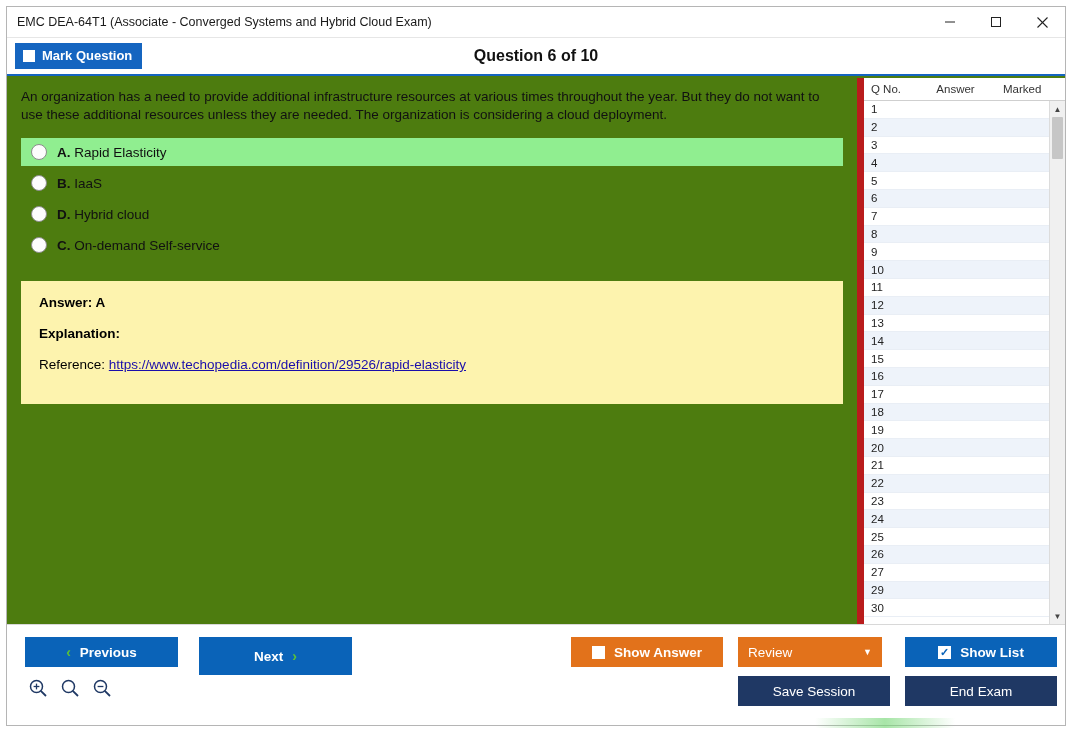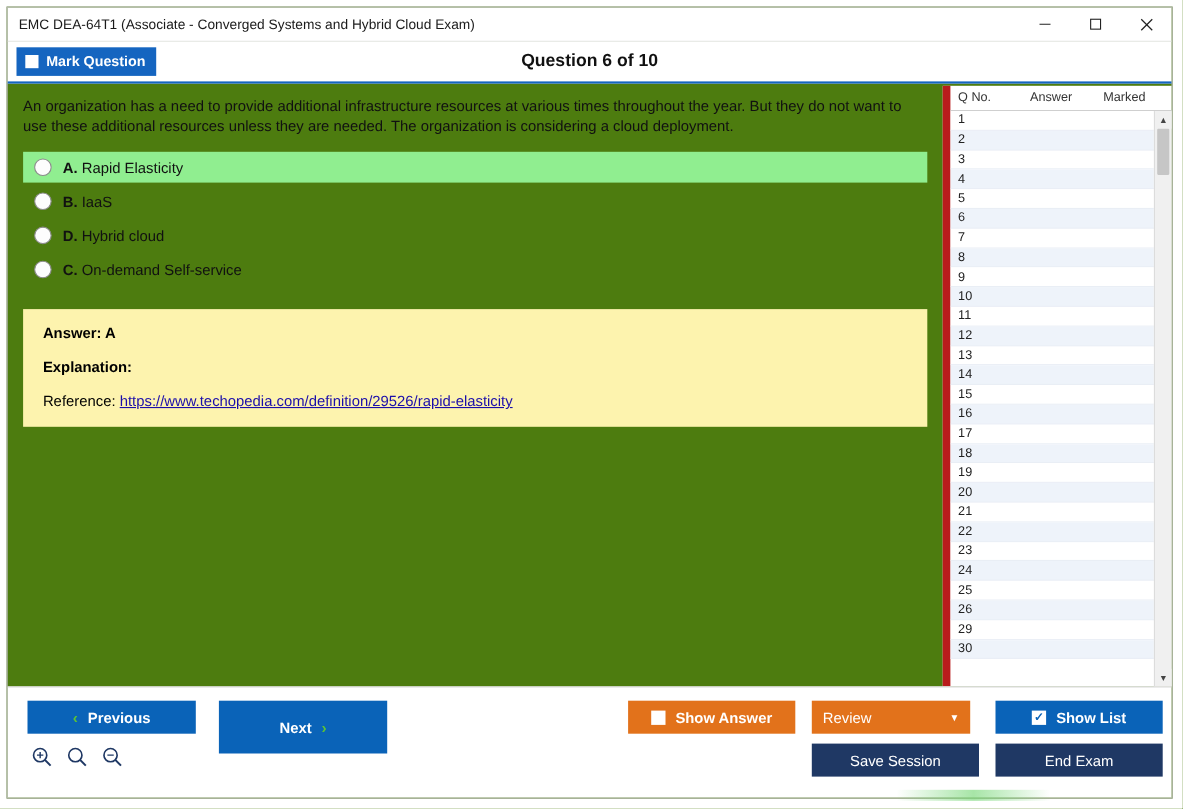--- a/index.html
+++ b/index.html
@@ -152,21 +152,21 @@
   }
   .option-text {
     font-size: 13.5px;
     color: #111;
   }
   .option-text b { font-weight: bold; }
 
   .answer-box {
     margin-top: 22px;
     background: #fdf3ae;
-    padding: 14px 18px 16px 18px;
+    padding: 14px 18px 32px 18px;
     min-height: 100px;
     box-sizing: border-box;
   }
   .answer-line {
     font-weight: bold;
     font-size: 13.5px;
     margin-bottom: 16px;
   }
   .explanation-line {
     font-weight: bold;
@@ -280,21 +280,21 @@
     width: 153px;
     height: 30px;
     background: #0a63b8;
     gap: 9px;
   }
   .btn-next {
     position: absolute;
     left: 192px;
     top: 12px;
     width: 153px;
-    height: 48px;
+    height: 38px;
     background: #0a63b8;
     gap: 9px;
   }
   .chev { color: #5bc236; font-size: 14px; font-weight: bold; }
   .btn-show-answer {
     position: absolute;
     left: 564px;
     top: 12px;
     width: 152px;
     height: 30px;
@@ -583,20 +583,25 @@
               <div class="c-no">25</div>
               <div class="c-ans"></div>
               <div class="c-mark"></div>
             </div>
             <div class="qrow">
               <div class="c-no">26</div>
               <div class="c-ans"></div>
               <div class="c-mark"></div>
             </div>
             <div class="qrow">
+              <div class="c-no">27</div>
+              <div class="c-ans"></div>
+              <div class="c-mark"></div>
+            </div>
+            <div class="qrow">
               <div class="c-no">29</div>
               <div class="c-ans"></div>
               <div class="c-mark"></div>
             </div>
             <div class="qrow">
               <div class="c-no">30</div>
               <div class="c-ans"></div>
               <div class="c-mark"></div>
             </div>
           </div>

